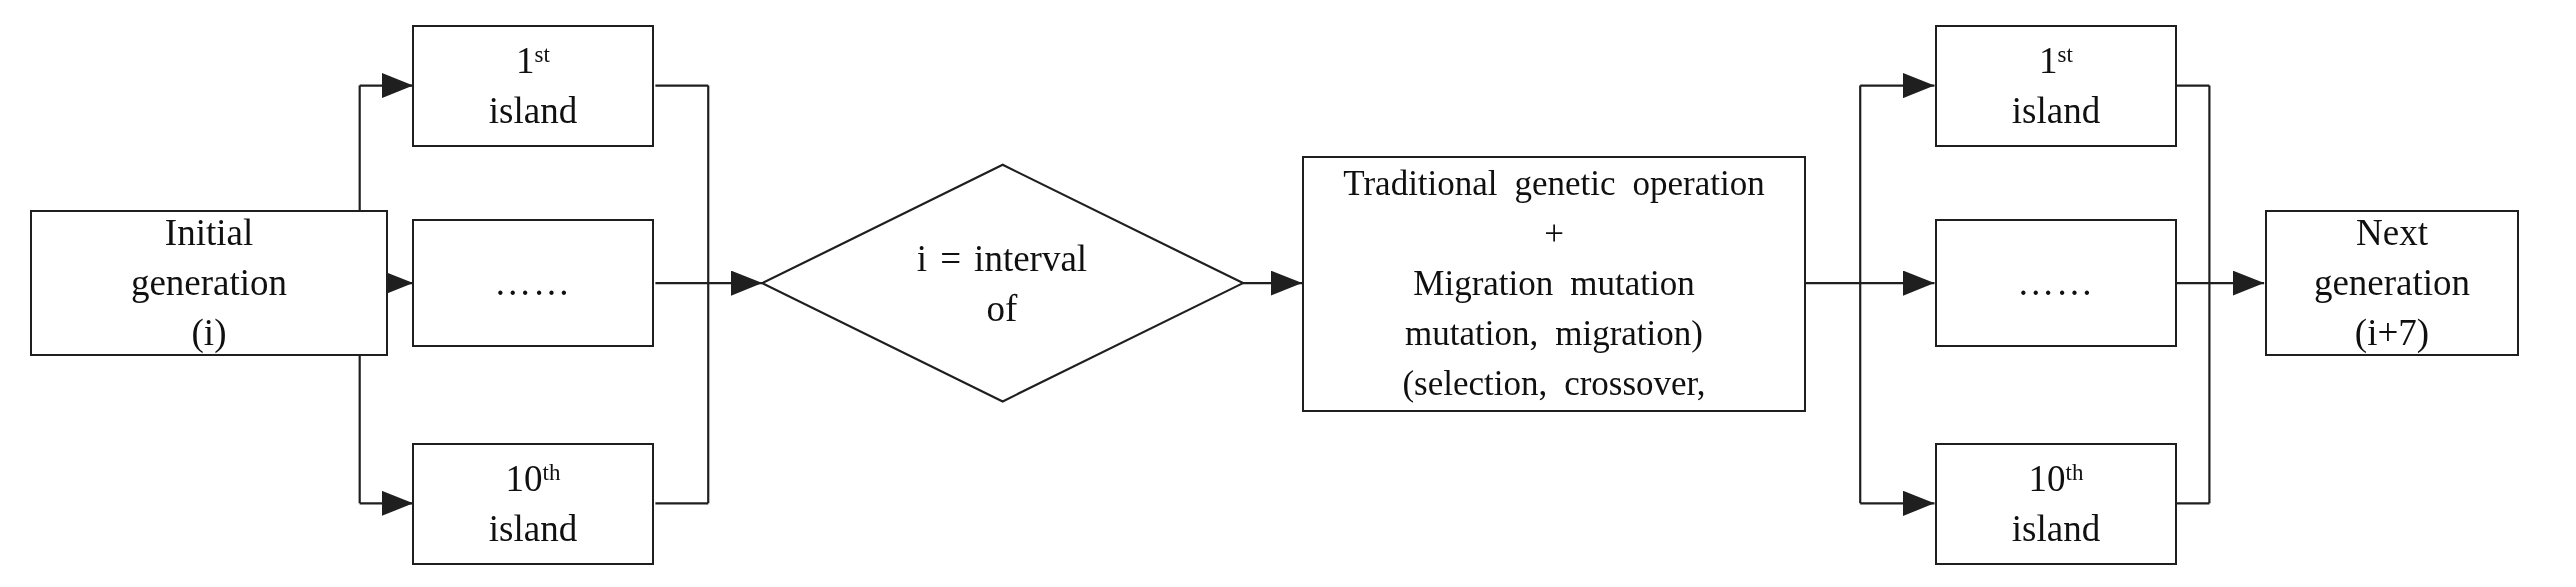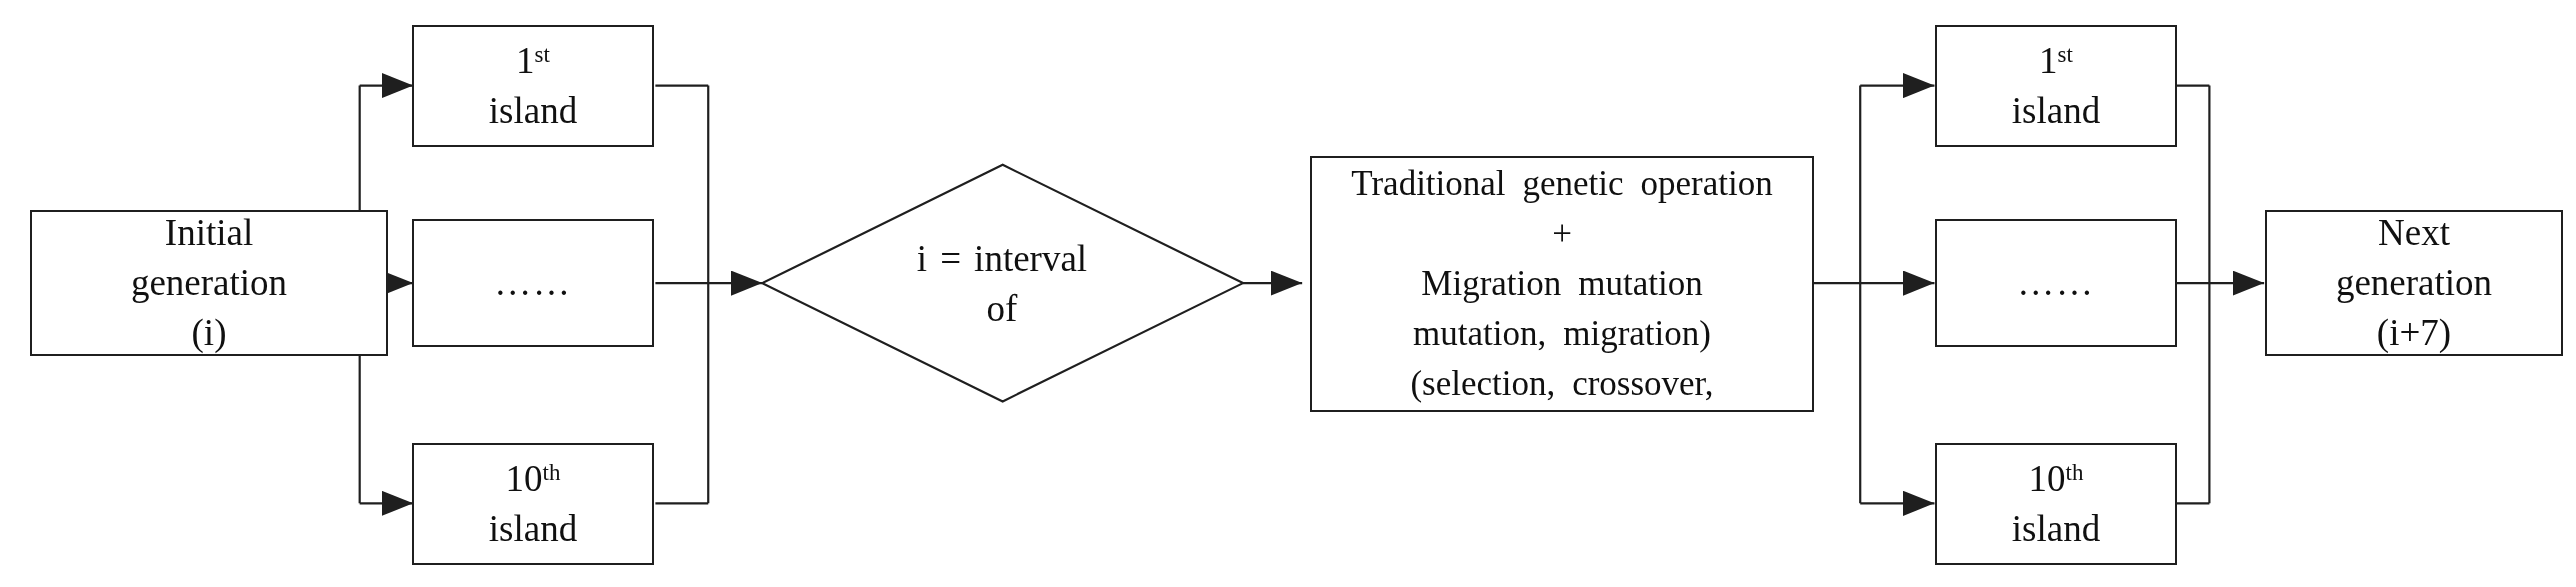--- a/index.html
+++ b/index.html
@@ -25,21 +25,21 @@
     border:2.5px solid var(--stroke);
     background:#ffffff;
     display:flex;flex-direction:column;
     align-items:center;justify-content:center;
     text-align:center;
     font-size:37px;line-height:50px;
     word-spacing:3.8px;
   }
   .node .ln{white-space:nowrap;}
   .node sup{font-size:0.62em;line-height:0;vertical-align:0.5em;}
-  .node.op-node{font-size:35px;word-spacing:8.2px;margin-left:8px;}
+  .node.op-node{font-size:35px;word-spacing:8.2px;}
   .dots-ln{font-size:37px;letter-spacing:0.05em;}
   .diamond-label{
     position:absolute;box-sizing:border-box;
     display:flex;flex-direction:column;
     justify-content:center;
     text-align:center;
     font-size:37px;line-height:50px;
     word-spacing:3.8px;
   }
 </style>
@@ -120,20 +120,20 @@
 
   <div class="node" style="left:1935px;top:219px;width:242px;height:128px">
     <div class="ln dots-ln">……</div>
   </div>
 
   <div class="node" style="left:1935px;top:443px;width:242px;height:122px">
     <div class="ln"><span>10</span><sup>th</sup></div>
     <div class="ln">island</div>
   </div>
 
-  <div class="node" style="left:2265px;top:210px;width:298px;height:146px">
+  <div class="node" style="left:2265px;top:210px;width:254px;height:146px">
     <div class="ln">Next</div>
     <div class="ln">generation</div>
     <div class="ln">(i+7)</div>
   </div>
 
 </div>
 
 
 </body></html>

